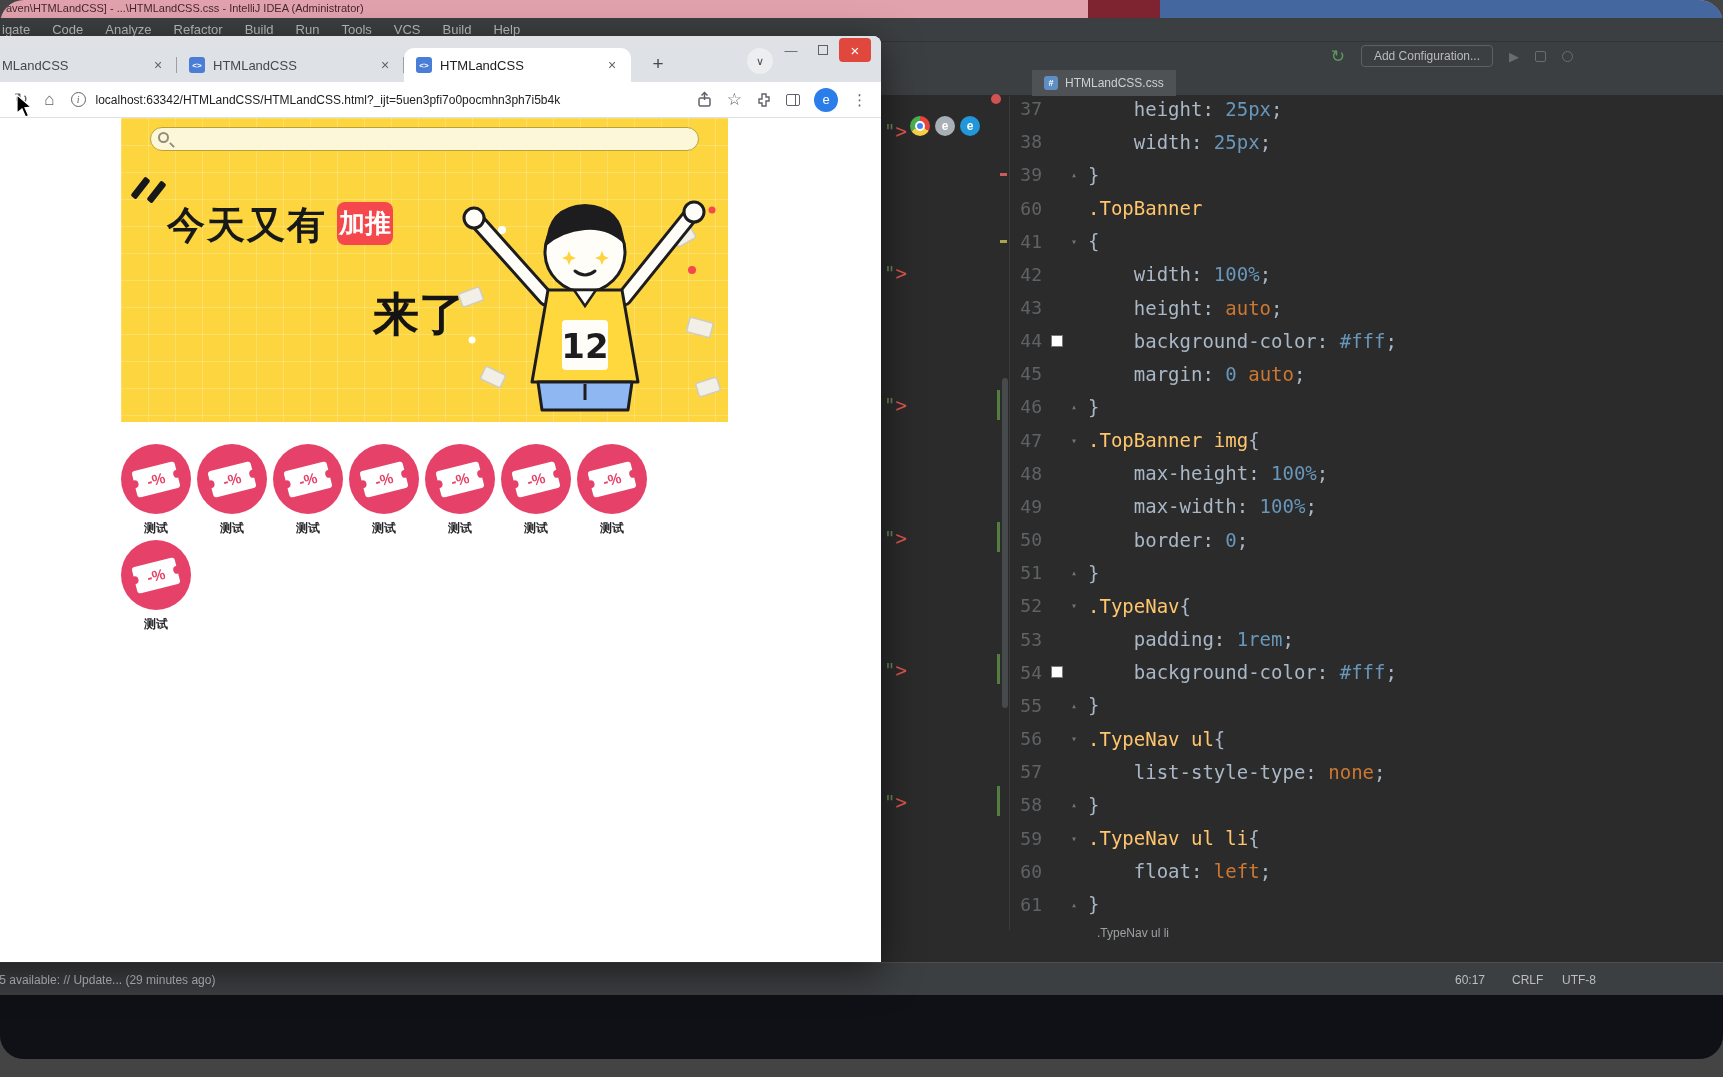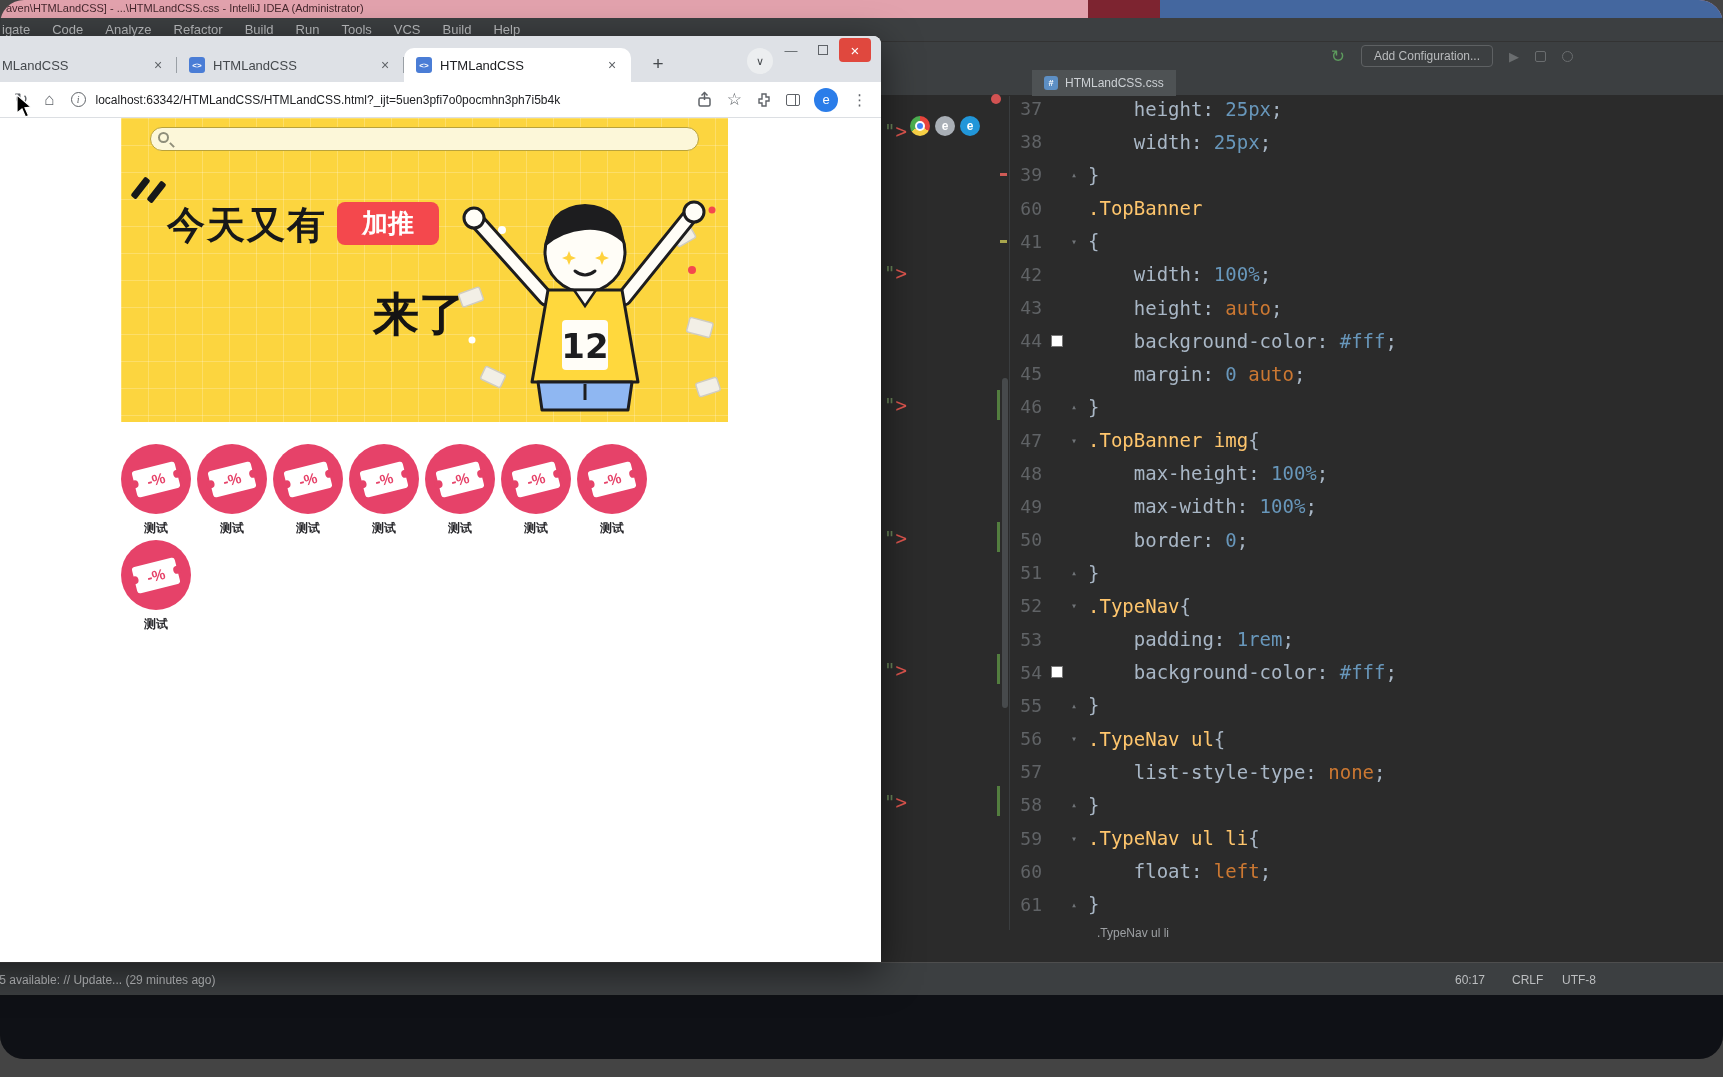--- a/index.html
+++ b/index.html
@@ -125,21 +125,21 @@
   .search{position:absolute;left:29px;top:9px;width:549px;height:24px;border-radius:12px;
     border:1px solid #b9a23b;background:#fcf7d9;padding-left:30px;font-size:12px;outline:none;
     font-family:inherit}
   .mag{position:absolute;left:37px;top:14px;width:11px;height:11px;border:2px solid #8e8e7a;border-radius:50%;pointer-events:none}
   .mag::after{content:'';position:absolute;left:9px;top:10px;width:6px;height:2px;background:#8e8e7a;transform:rotate(45deg)}
   .quote-mark{position:absolute;left:16px;top:58px;width:36px;height:32px}
   .quote-mark i{position:absolute;width:7px;height:24px;background:#17181a;transform:rotate(38deg);border-radius:2px;left:0;top:0}
   .quote-mark i + i{left:16px;top:4px}
   .b-line1{position:absolute;left:46px;top:82px;font-size:38px;font-weight:bold;color:#17181a;letter-spacing:2px}
   .b-promo{position:absolute;left:216px;top:84px;background:#f4484d;color:#fff;font-size:26px;font-weight:bold;
-    padding:4px 25px;border-radius:8px}
+    padding:4px 2px;border-radius:8px}
   .b-big{position:absolute;left:38px;top:120px;font-size:80px;font-weight:900;color:#141414;letter-spacing:-2px}
   .b-small{position:absolute;left:252px;top:166px;font-size:46px;font-weight:900;color:#141414}
   .boy{position:absolute;left:321px;top:52px}
 
   .cats{position:absolute;left:154px;top:326px;width:607px}
   .cat-row{display:flex;padding-left:14px;margin-bottom:6px}
   .cat-col{width:76px;display:flex;flex-direction:column;align-items:center}
   .cat-badge{width:70px;height:70px;border-radius:50%;background:var(--badge,#e64269);
     display:flex;align-items:center;justify-content:center}
   .ticket{width:44px;height:27px;background:#fff;border-radius:3px;transform:rotate(-14deg);

